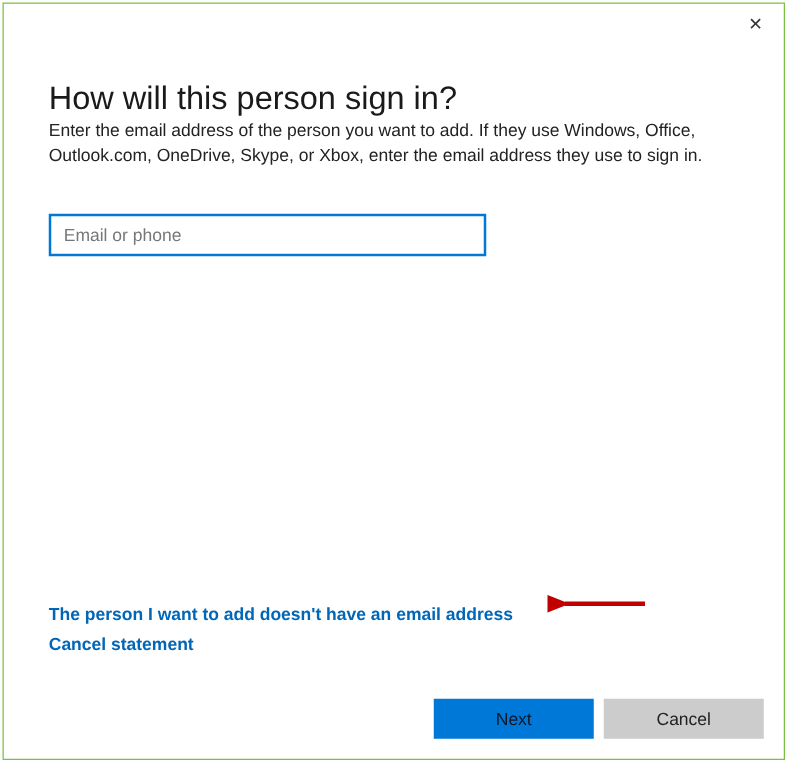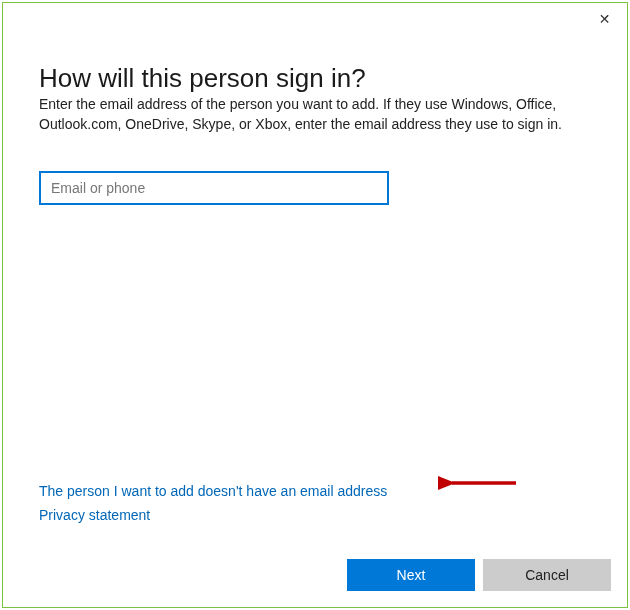--- a/index.html
+++ b/index.html
@@ -79,38 +79,39 @@
       padding-bottom: 18px;
     }
     .link {
       display: block;
       color: #0067b8;
       font-size: 14px;
       text-decoration: none;
       cursor: pointer;
       margin-bottom: 8px;
       width: fit-content;
+      font-weight: bold;
     }
     .footer {
       padding: 10px 16px 16px 0;
       display: flex;
       justify-content: flex-end;
       gap: 8px;
     }
     .btn {
       width: 128px;
       height: 32px;
       border: none;
       font-size: 14px;
       font-family: inherit;
       cursor: pointer;
     }
     .btn-primary {
       background: #0078d7;
-      color: #ffffff;
+      color: #0f172a;
       margin-left: 20px;
     }
     .btn-secondary {
       background: #ccc;
       color: #222;
     }
     .arrow {
       position: absolute;
       left: 438px;
       top: 471px;
@@ -127,21 +128,21 @@
     </div>
   </div>
 
   <div class="content">
     <h1 class="heading">How will this person sign in?</h1>
     <p class="instructions">Enter the email address of the person you want to add. If they use Windows, Office, Outlook.com, OneDrive, Skype, or Xbox, enter the email address they use to sign in.</p>
     <input type="text" class="email-input" placeholder="Email or phone" style="">
     <div class="spacer"></div>
     <div class="links">
       <a class="link">The person I want to add doesn't have an email address</a>
-      <a class="link">Privacy statement</a>
+      <a class="link">Cancel statement</a>
     </div>
   </div>
 
   <div class="footer">
     <button class="btn btn-primary">Next</button>
     <button class="btn btn-secondary">Cancel</button>
   </div>
 </div>
 
 <svg class="arrow" width="82" height="24">

